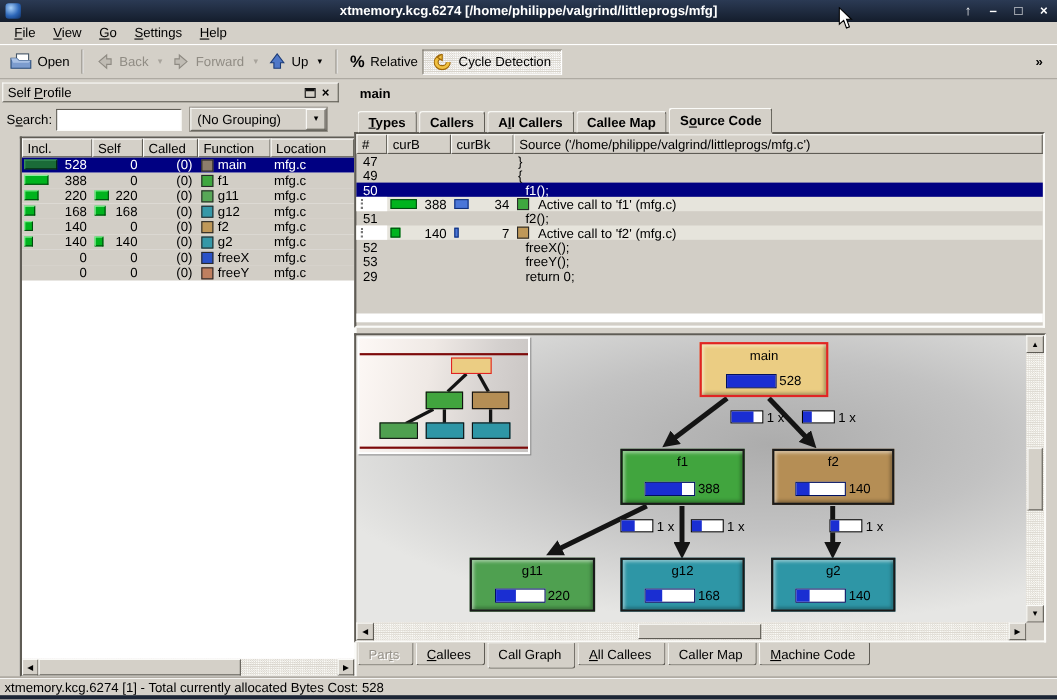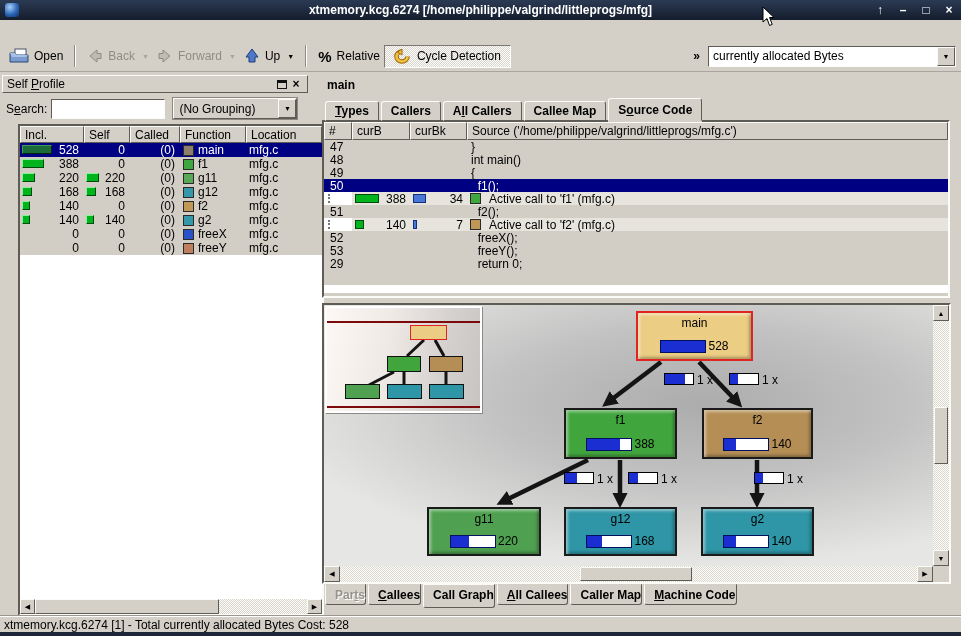--- a/index.html
+++ b/index.html
@@ -147,22 +147,22 @@
   #g-vup{position:absolute;left:0;top:0;width:16px;height:16px;}
   #g-vdown{position:absolute;left:0;bottom:0;width:16px;height:16px;}
   #g-vslider{position:absolute;left:1px;top:102px;width:14px;height:57px;}
   #g-hscroll{position:absolute;left:0;top:261px;width:609px;height:16px;}
   #g-hleft{position:absolute;left:0;top:0;width:16px;height:16px;}
   #g-hright{position:absolute;right:0;top:0;width:16px;height:16px;}
   #g-hslider{position:absolute;left:256px;top:1px;width:112px;height:14px;}
   #g-corner{position:absolute;right:0;top:261px;width:16px;height:16px;background:#d4d0c8;}
   
   #bottom-tabs{position:absolute;left:325px;top:584px;display:flex;align-items:flex-start;z-index:1;}
-  .btab{box-sizing:border-box;height:21px;padding:3px 0 0 9px;background:#d4d0c8;white-space:nowrap;
-    border:1px solid;border-color:#d4d0c8 #5f5c55 #5f5c55 #fbfbf8;border-radius:0 0 3px 3px;margin-right:2px;font-weight:bold;}
+  .btab{box-sizing:border-box;height:21px;padding:3px 12px 0 9px;background:#d4d0c8;white-space:nowrap;
+    border:1px solid;border-color:#d4d0c8 #5f5c55 #5f5c55 #fbfbf8;border-radius:0 0 3px 3px;margin-right:2px;}
   .btab.active{height:24px;border-top-color:#fbfbf8;}
   .btab.disabled{color:#98948c;text-shadow:1px 1px 0 #fff;}
   
   #statusbar{position:absolute;left:0;top:615px;width:961px;height:17px;background:#d4d0c8;
     box-sizing:border-box;border-top:1px solid #9a968e;box-shadow:inset 0 1px 0 #fff;
     padding:2px 4px 0 4px;}
   #win-bottom{position:absolute;left:0;top:632px;width:961px;height:4px;background:#1c2636;}
   #cursor{position:absolute;left:762px;top:6px;z-index:50;}
 </style>
 </head>
@@ -174,20 +174,29 @@
     <span id="app-icon"></span>
     <span id="win-title">xtmemory.kcg.6274 [/home/philippe/valgrind/littleprogs/mfg]</span>
     <span id="win-controls">
       <span class="wbtn">↑</span>
       <span class="wbtn">–</span>
       <span class="wbtn">□</span>
       <span class="wbtn">×</span>
     </span>
   </div>
 
+  <div id="menubar">
+    <span id="menu-items" style="display:flex;">
+        <span class="menu-item"><u>F</u>ile</span>
+        <span class="menu-item"><u>V</u>iew</span>
+        <span class="menu-item"><u>G</u>o</span>
+        <span class="menu-item"><u>S</u>ettings</span>
+        <span class="menu-item"><u>H</u>elp</span>
+      </span>
+  </div>
 
   <div id="toolbar">
     <span class="tbtn">
       <svg width="20" height="16">
         <rect x="6" y="1" width="11" height="9" fill="#fff" stroke="#456"></rect>
         <path d="M1,5 L6,5 L8,7 L19,7 L19,14 L1,14 Z" fill="#7c9cce" stroke="#274a78"></path>
         <path d="M1,5 L6,5 L8,7 L19,7 L17,9 L3,9 Z" fill="#a8c0e4" stroke="none"></path>
       </svg>
       <span class="lbl">Open</span>
     </span>
@@ -221,24 +230,20 @@
     <span id="cycle-btn">
       <svg width="17" height="15">
         <path d="M13.5,7.5 A5.5,5 0 1 1 8,2.5" fill="none" stroke="#a06808" stroke-width="4.6"></path>
         <path d="M13.5,7.5 A5.5,5 0 1 1 8,2.5" fill="none" stroke="#f0c040" stroke-width="2.6"></path>
         <path d="M8,0 L8,6 L3.5,3 Z" fill="#f0c040" stroke="#a06808" stroke-width="1"></path>
       </svg>
       <span class="lbl">Cycle Detection</span>
     </span>
     <span id="tb-spacer"></span>
     <span id="overflow">»</span>
-    <span id="event-combo">
-      <span>currently allocated Bytes</span>
-      <span class="combo-btn">▼</span>
-    </span>
   </div>
 
   <div id="dock-title">
     <span><span>Self </span><u>P</u><span>rofile</span></span>
     <span class="flex"></span>
     <span class="dock-btn">
         <span class="float-glyph"></span>
       </span>
     <span class="dock-btn dock-close">×</span>
   </div>
@@ -419,26 +424,20 @@
         <div class="sph s1">curB</div>
         <div class="sph s2">curBk</div>
         <div class="sph s3">Source ('/home/philippe/valgrind/littleprogs/mfg.c')</div>
       </div>
     <div id="src-body">
         <div class="src-row">
           <div class="sc s0 lnum">47</div>
           <div class="sc s1"></div>
           <div class="sc s2"></div>
           <div class="sc s3 code">}</div>
-        </div>
-        <div class="src-row">
-          <div class="sc s0 lnum">48</div>
-          <div class="sc s1"></div>
-          <div class="sc s2"></div>
-          <div class="sc s3 code">int main()</div>
         </div>
         <div class="src-row">
           <div class="sc s0 lnum">49</div>
           <div class="sc s1"></div>
           <div class="sc s2"></div>
           <div class="sc s3 code">{</div>
         </div>
         <div class="src-row sel">
           <div class="sc s0 lnum">50</div>
           <div class="sc s1"></div>

